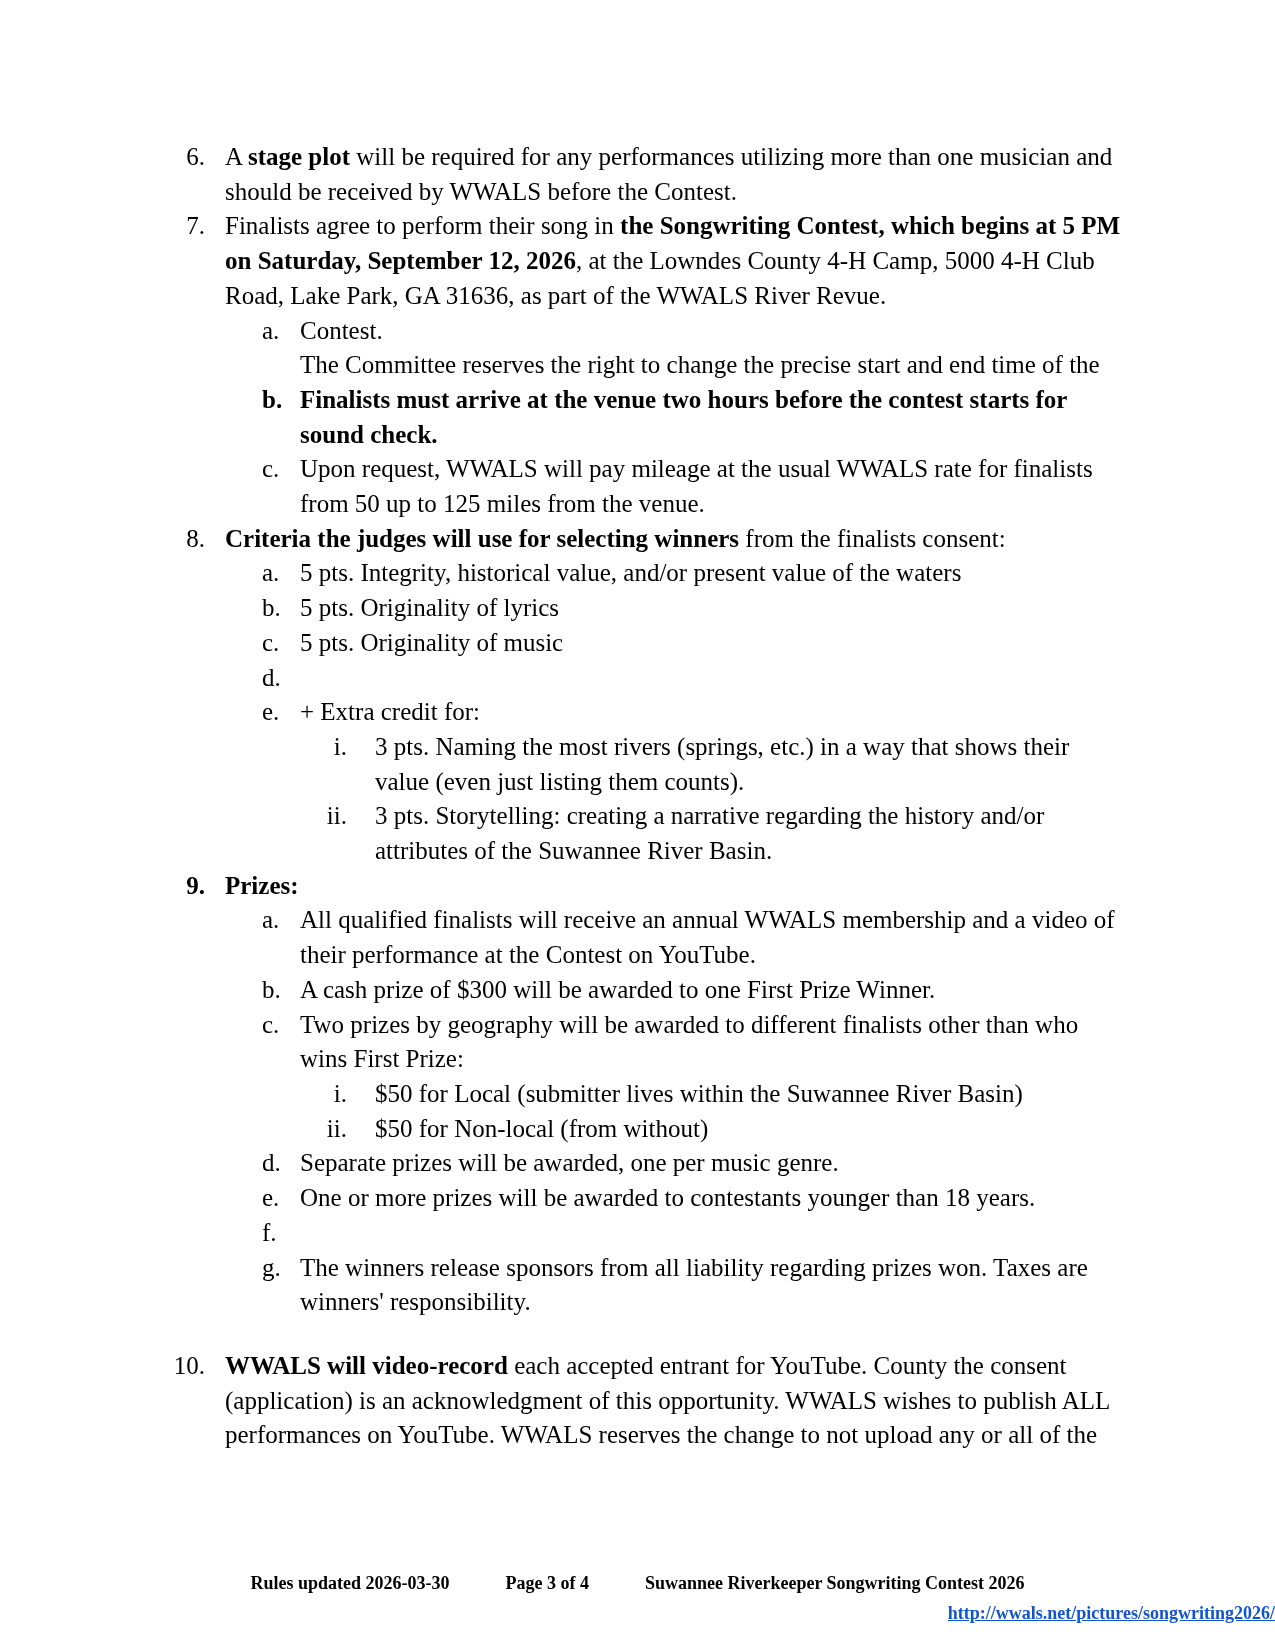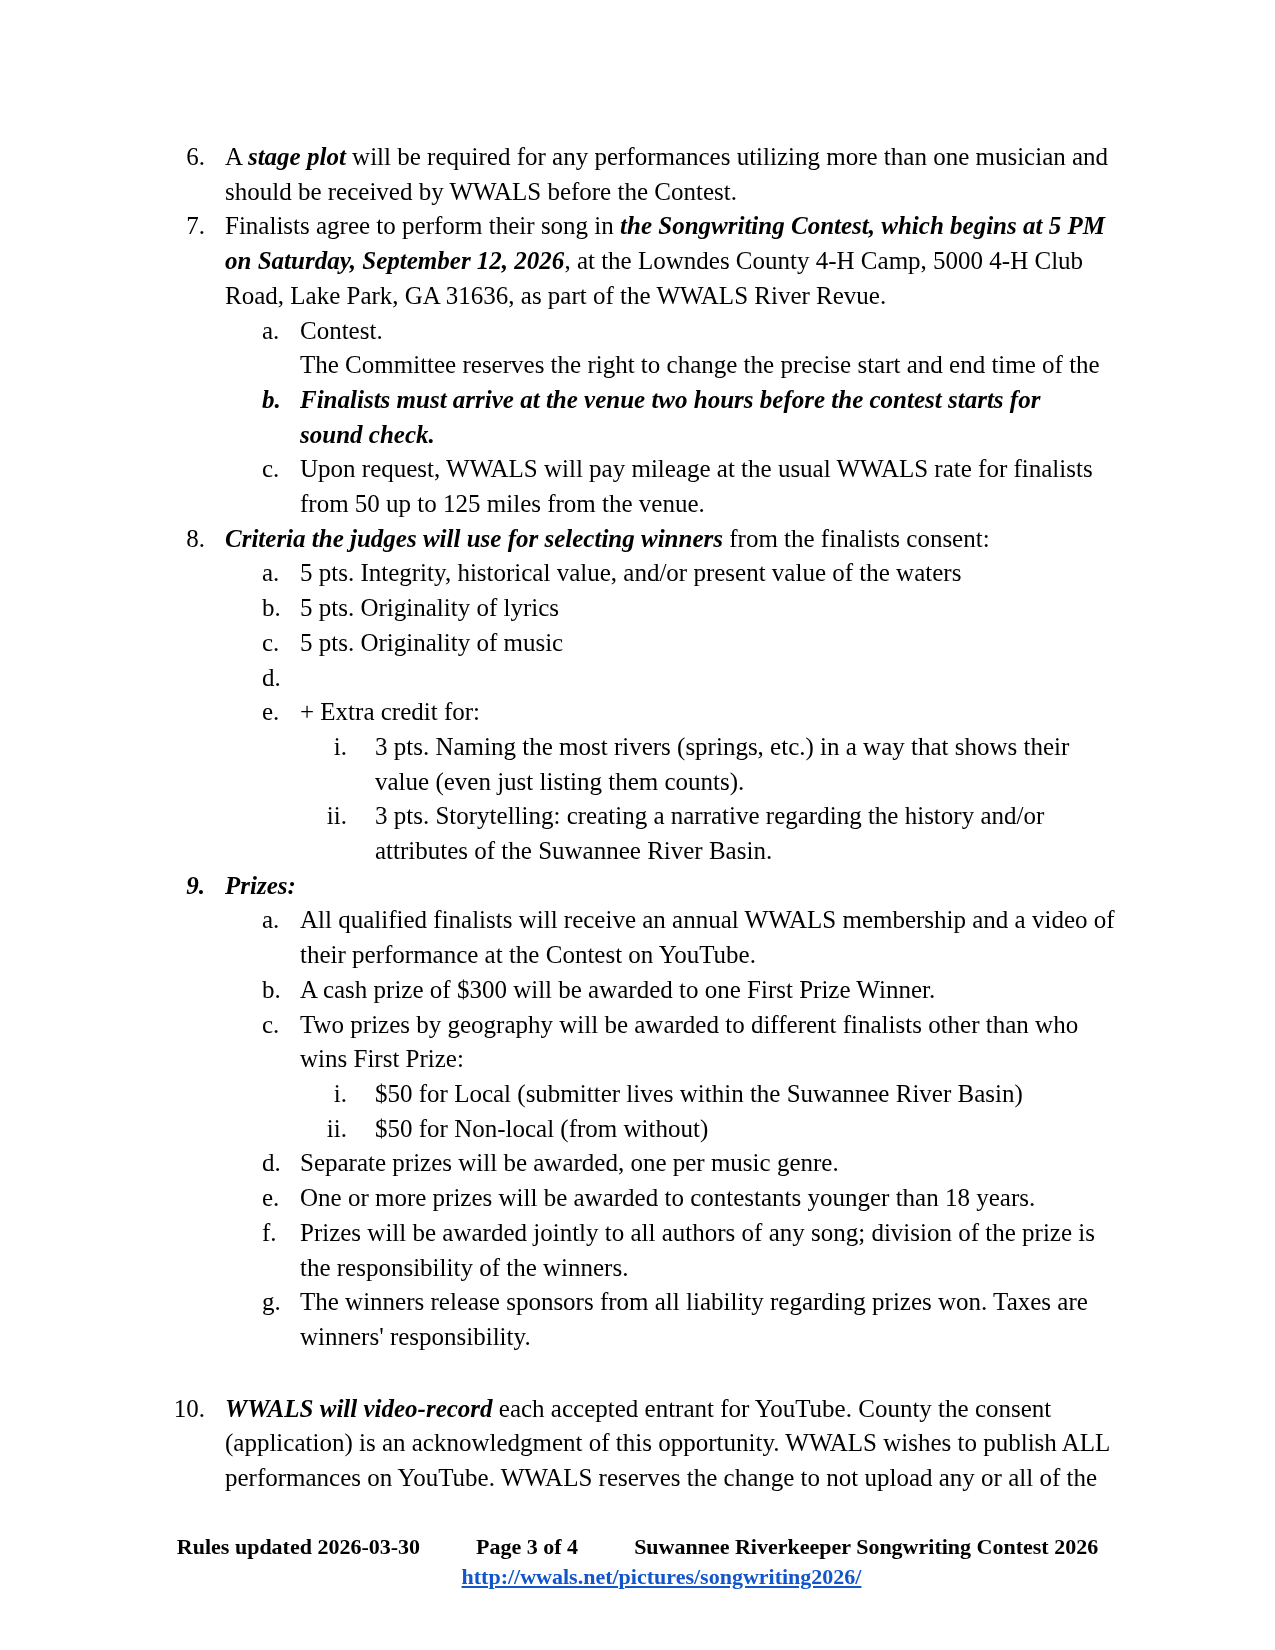--- a/index.html
+++ b/index.html
@@ -14,39 +14,39 @@
   }
   .content {
     position: absolute;
     left: 150px;
     top: 140px;
     width: 1040px;
     font-size: 25px;
     line-height: 34.7px;
   }
   .item { display: flex; align-items: flex-start; }
-  .item.gap { margin-top: 37px; }
+  .item.gap { margin-top: 29px; }
   .marker { flex: 0 0 auto; white-space: pre; }
   .lvl1 > .marker { width: 55px; text-align: right; margin-right: 20px; }
   .lvl2 { padding-left: 112px; }
   .lvl2 > .marker { width: 38px; text-align: left; }
   .lvl3 { padding-left: 150px; }
   .lvl3 > .marker { width: 47px; text-align: right; margin-right: 28px; }
   .itext { flex: 1 1 auto; min-width: 0; }
   .ln { white-space: pre; }
-  .b { font-weight: bold; font-style: italic; }
+  .b { font-weight: bold; }
   .footer {
     position: absolute;
     left: 0;
-    top: 1532px;
+    top: 1568px;
     width: 100%;
-    font-size: 22px;
+    font-size: 18px;
     font-weight: bold;
     line-height: 30px;
-    text-align: center;
+    text-align: right;
   }
   .footer-line { display: flex; justify-content: center; gap: 56px; }
   .footer-link-line { margin-top: 0px; padding-left: 48px; }
   .footer a { text-decoration: underline; font-weight: bold; }
 </style>
 </head>
 <body>
 
 <div class="page">
   <div class="content" id="list-root">
@@ -178,24 +178,20 @@
         </div>
       </div>
       <div class="item lvl2">
         <span class="marker">e.</span>
         <div class="itext">
           <div class="ln"><span>One or more prizes will be awarded to contestants younger than 18 years.</span></div>
         </div>
       </div>
       <div class="item lvl2">
         <span class="marker">f.</span>
-        <div class="itext">
-          <div class="ln"><span>Prizes will be awarded jointly to all authors of any song; division of the prize is</span></div>
-          <div class="ln"><span>the responsibility of the winners.</span></div>
-        </div>
       </div>
       <div class="item lvl2">
         <span class="marker">g.</span>
         <div class="itext">
           <div class="ln"><span>The winners release sponsors from all liability regarding prizes won. Taxes are</span></div>
           <div class="ln"><span>winners' responsibility.</span></div>
         </div>
       </div>
       <div class="item lvl1 gap">
         <span class="marker">10.</span>

